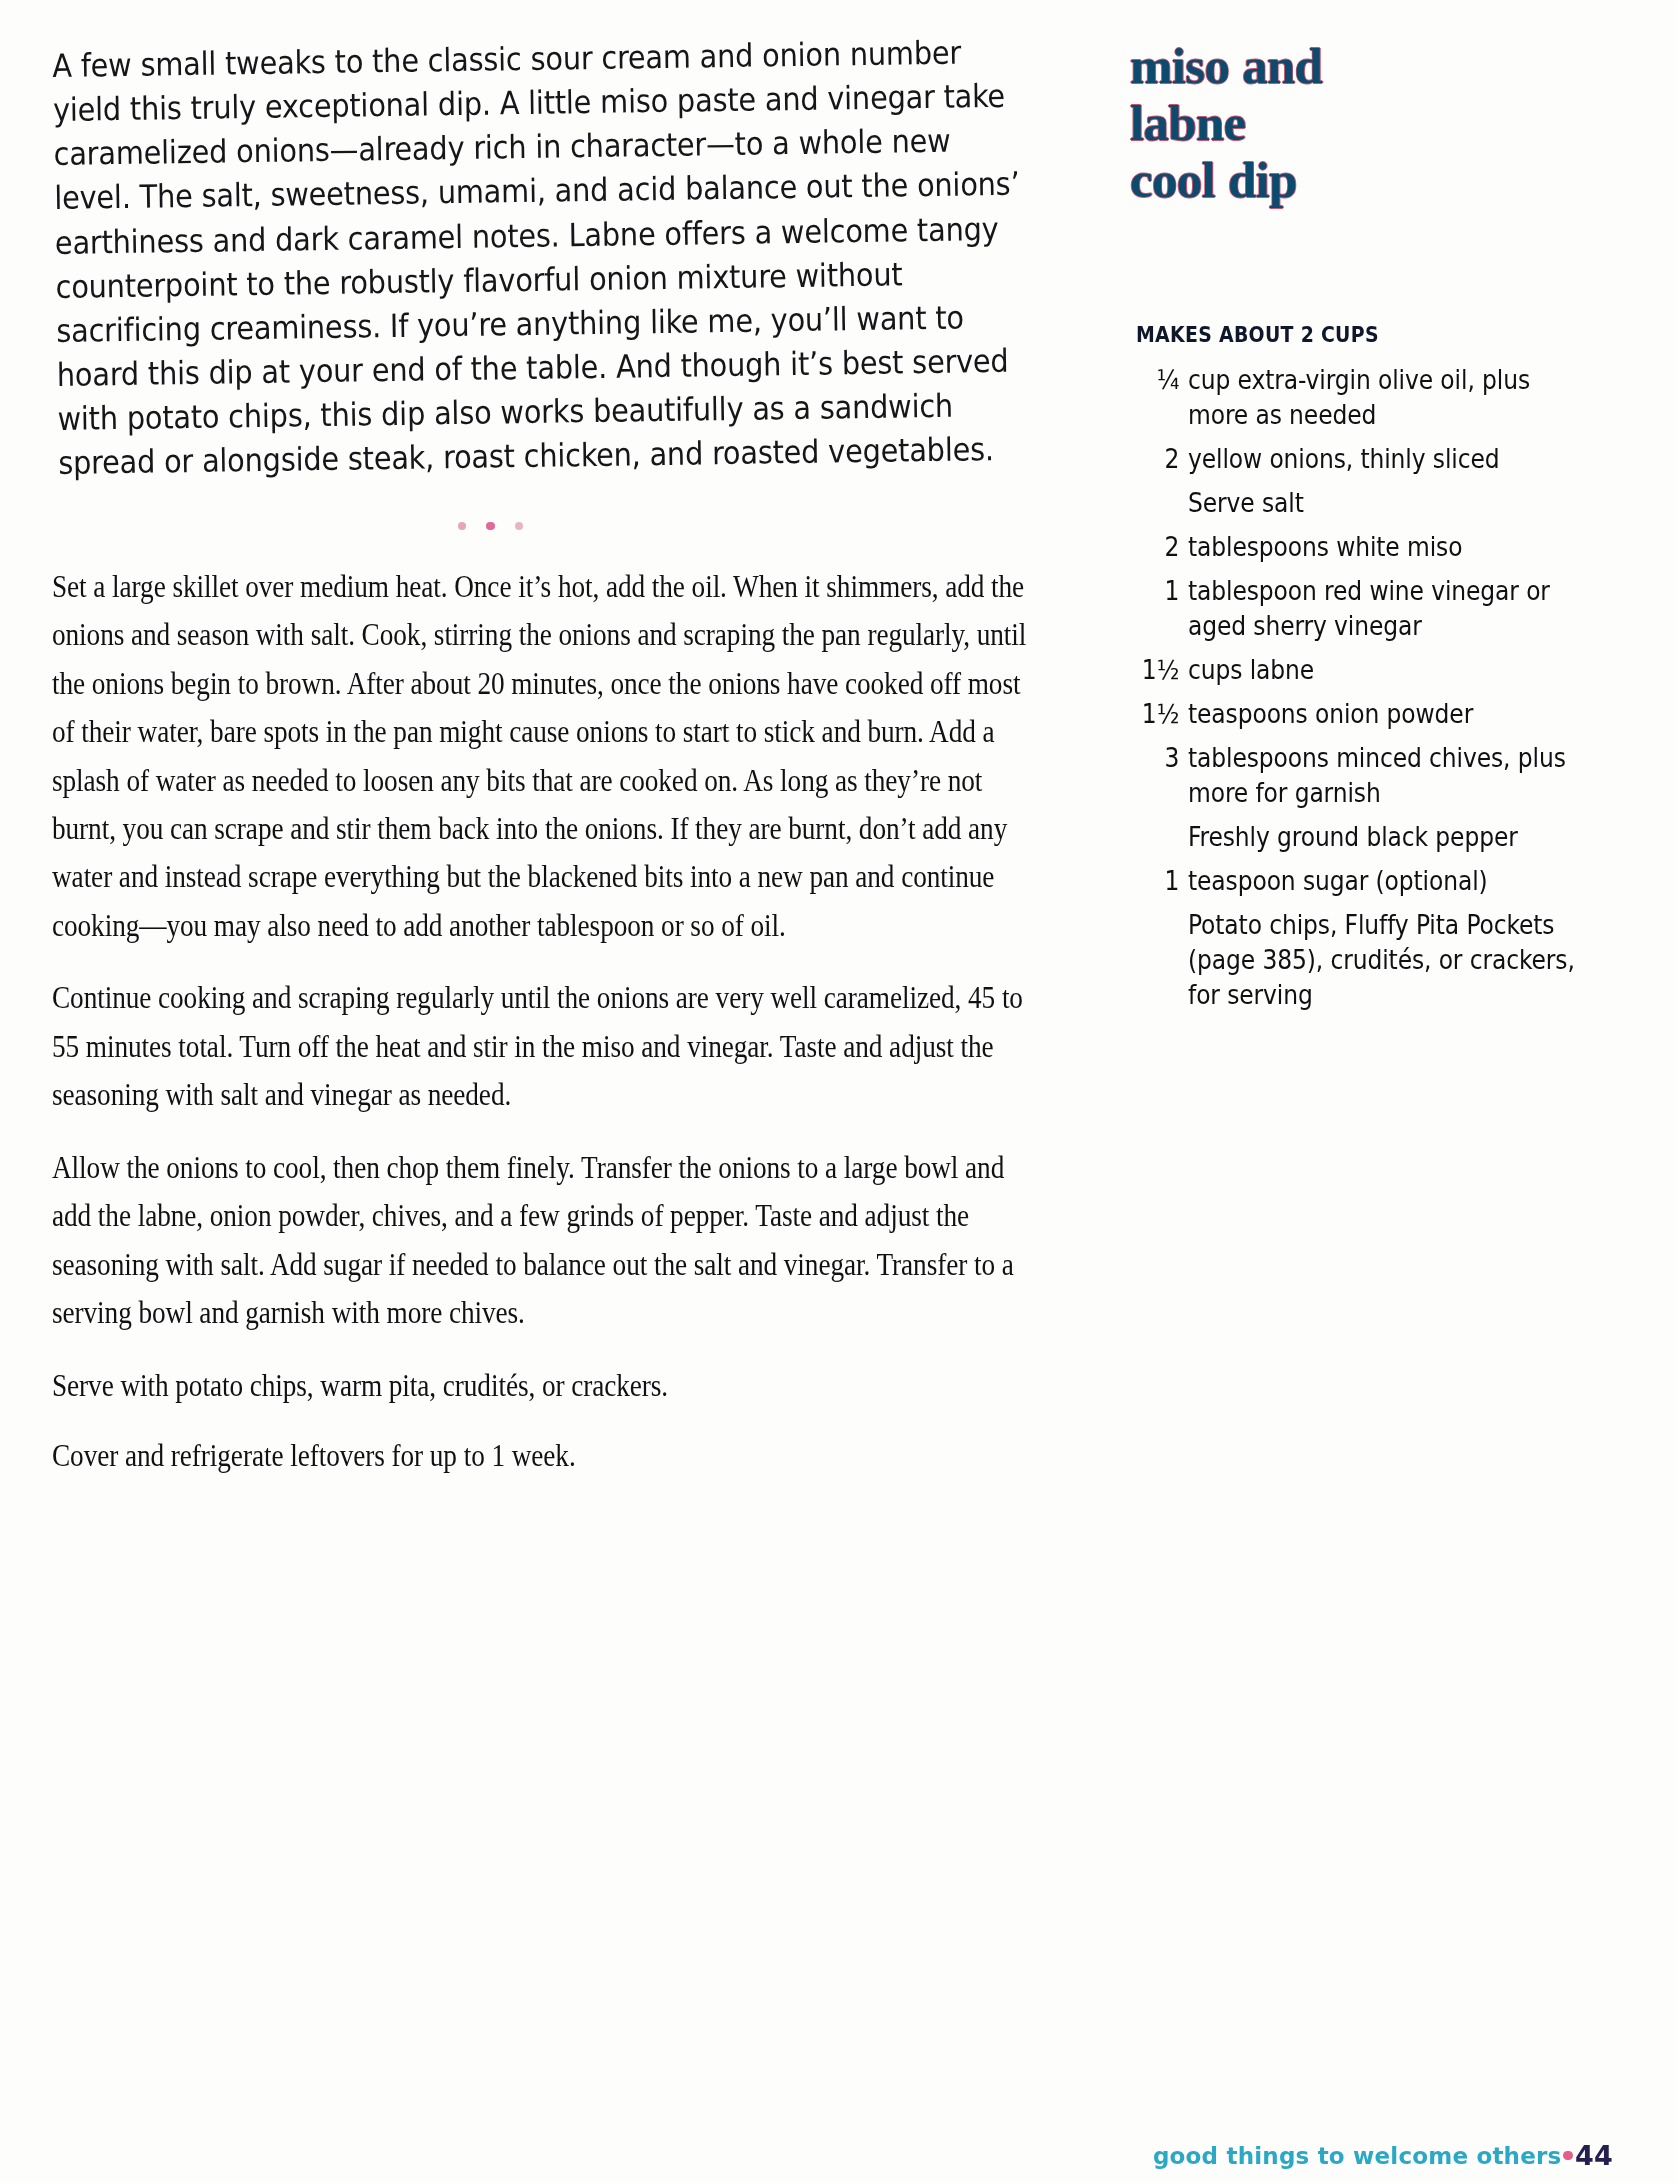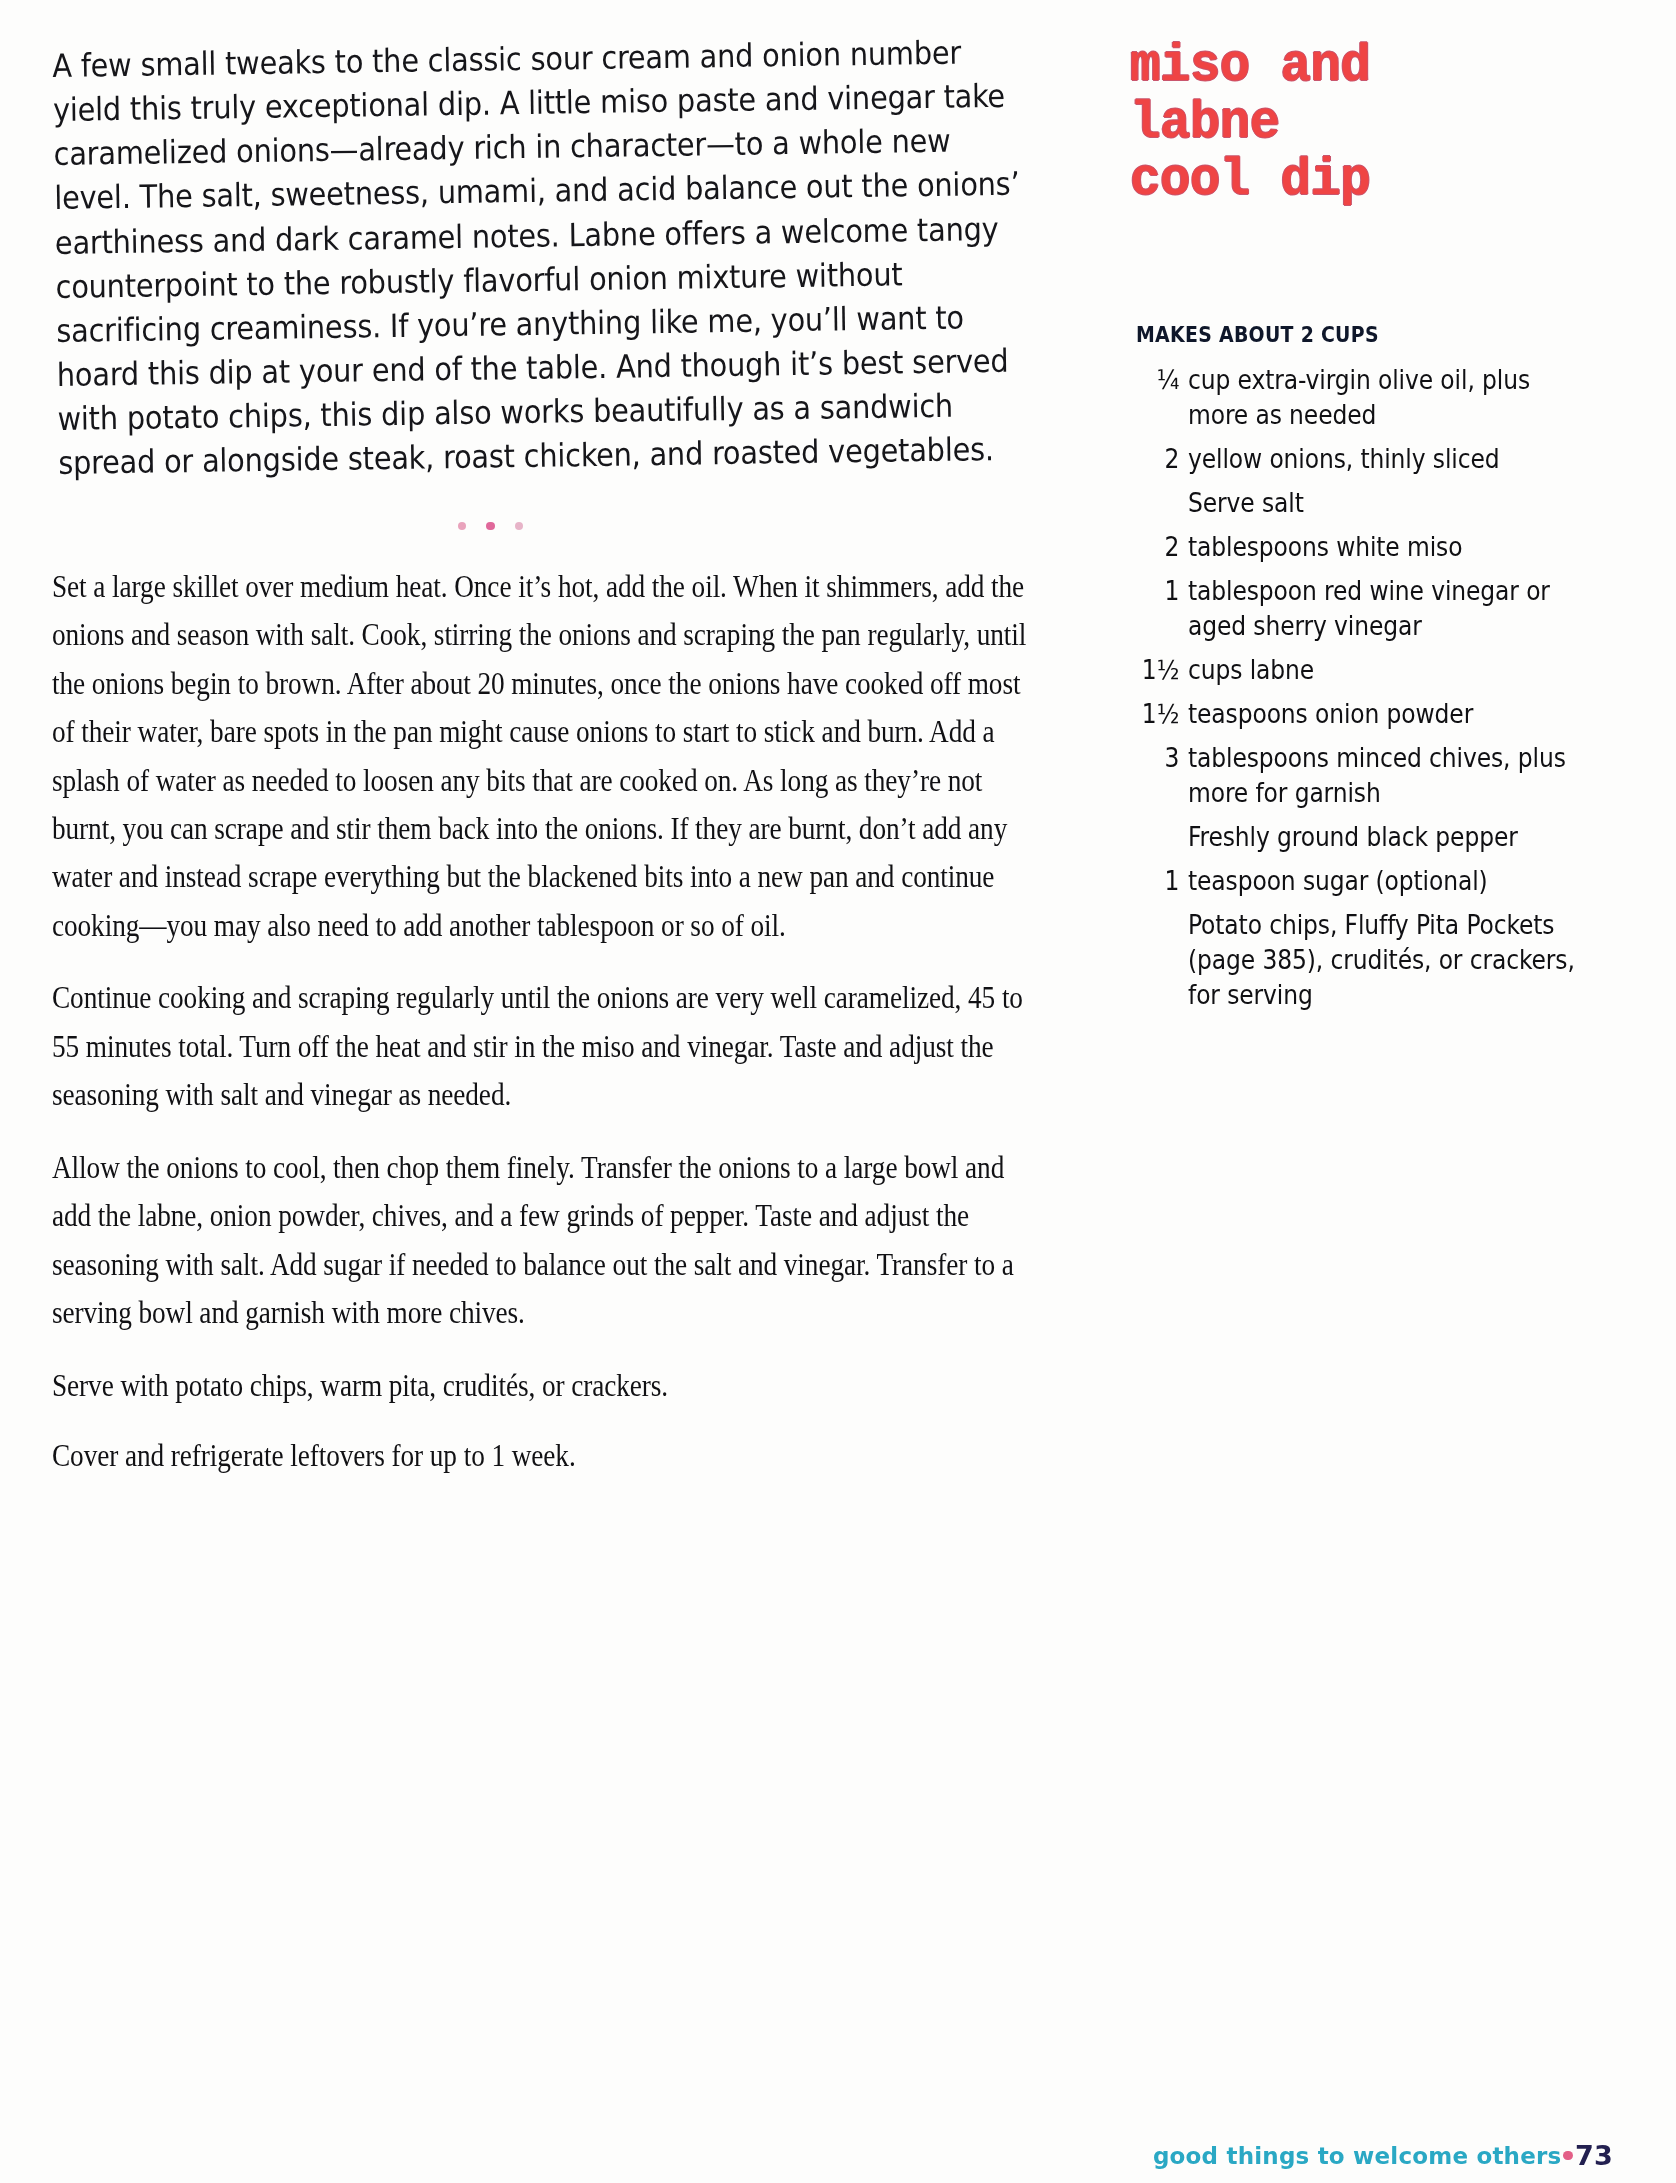--- a/index.html
+++ b/index.html
@@ -76,25 +76,25 @@
 
   
   .right-col {
     position: absolute;
     left: 1130px;
     top: 38px;
     width: 463px;
   }
 
   .recipe-title {
-    font-family: Liberation Mono, monospace;
+    font-family: Liberation Serif, serif;
     font-weight: 700;
     font-size: 51px;
     line-height: 1.12;
-    color: #ef4444;
+    color: #0c4a6e;
     letter-spacing: -0.7px;
     margin: 0;
     text-shadow:
        0.9px 0 0 #c9566e,
       -0.9px 0 0 #c9566e,
        0 0.9px 0 #c9566e,
        0 -0.9px 0 #c9566e;
     word-spacing: 0.9px;
   }
   .recipe-title .line { display: block; }
@@ -252,17 +252,17 @@
         <span class="ing-text">
           <span>Potato chips, </span><b>Fluffy Pita Pockets</b><span> (page 385), crudités, or crackers, for serving</span>
         </span>
       </li>
     </ul>
   </div>
 
   <div class="footer">
     <span class="footer-chapter">good things to welcome others</span>
     <span class="footer-dot"></span>
-    <span class="footer-page">73</span>
+    <span class="footer-page">44</span>
   </div>
 
 </div>
 
 
 </body></html>

